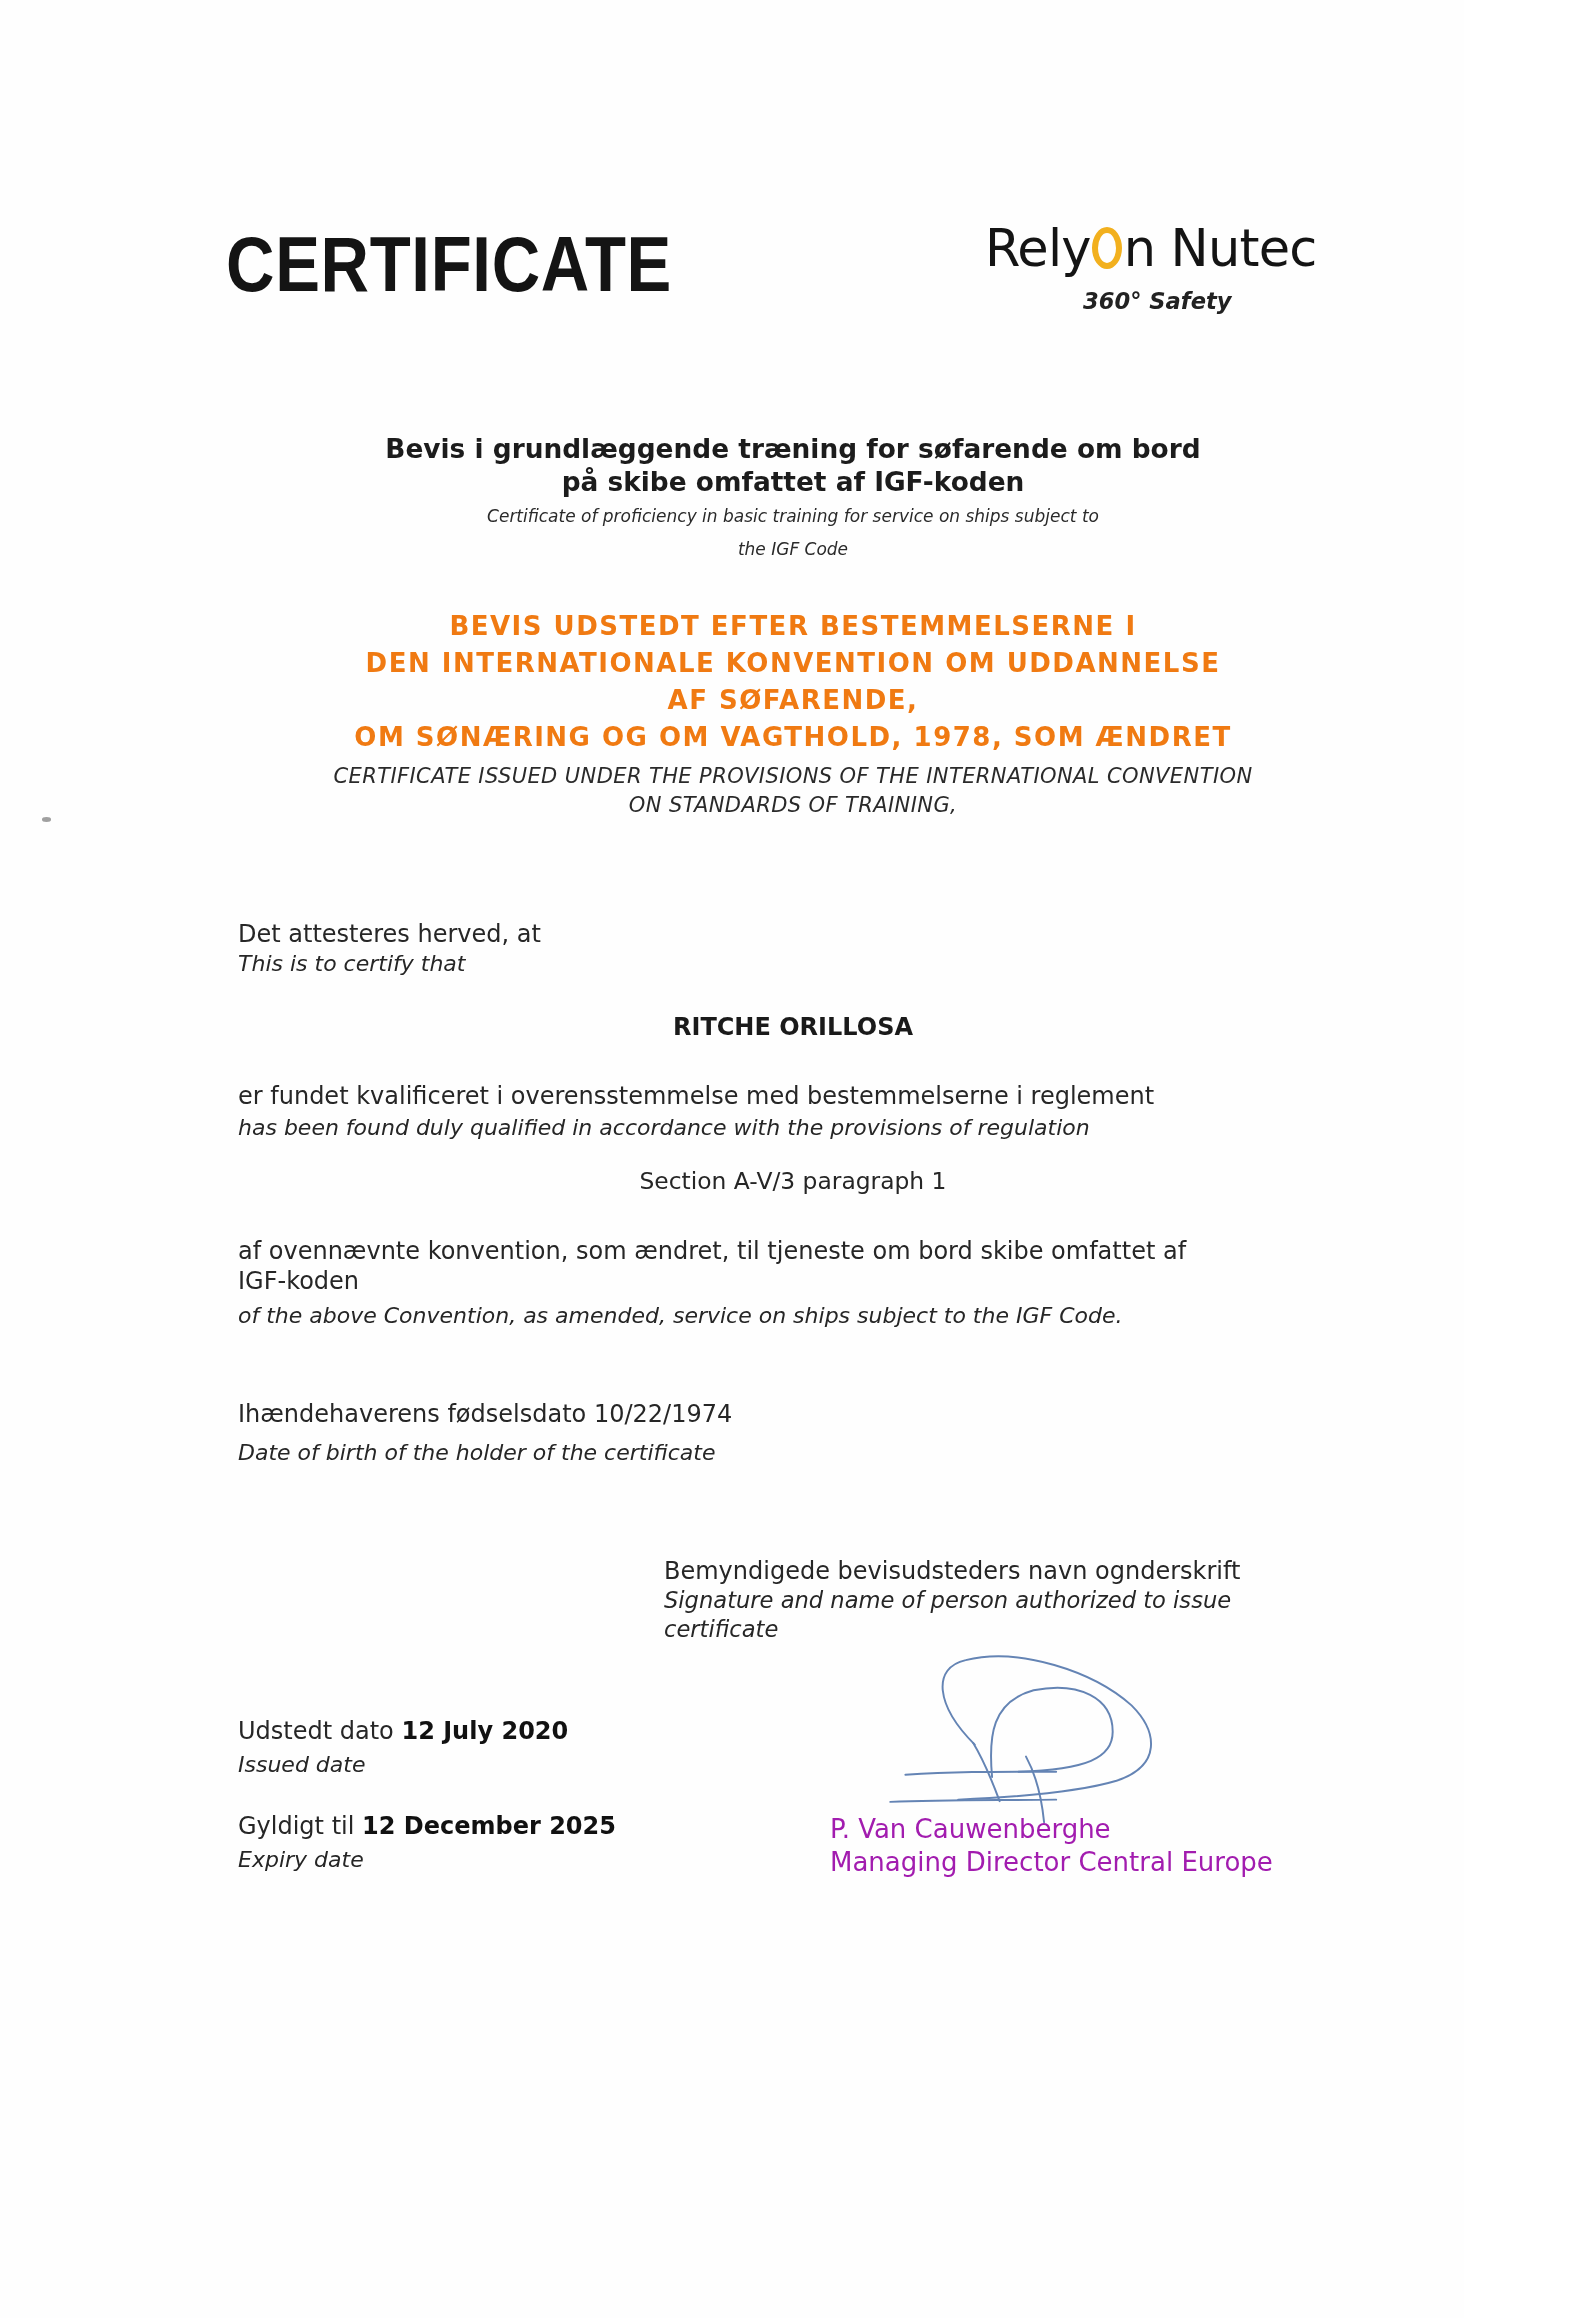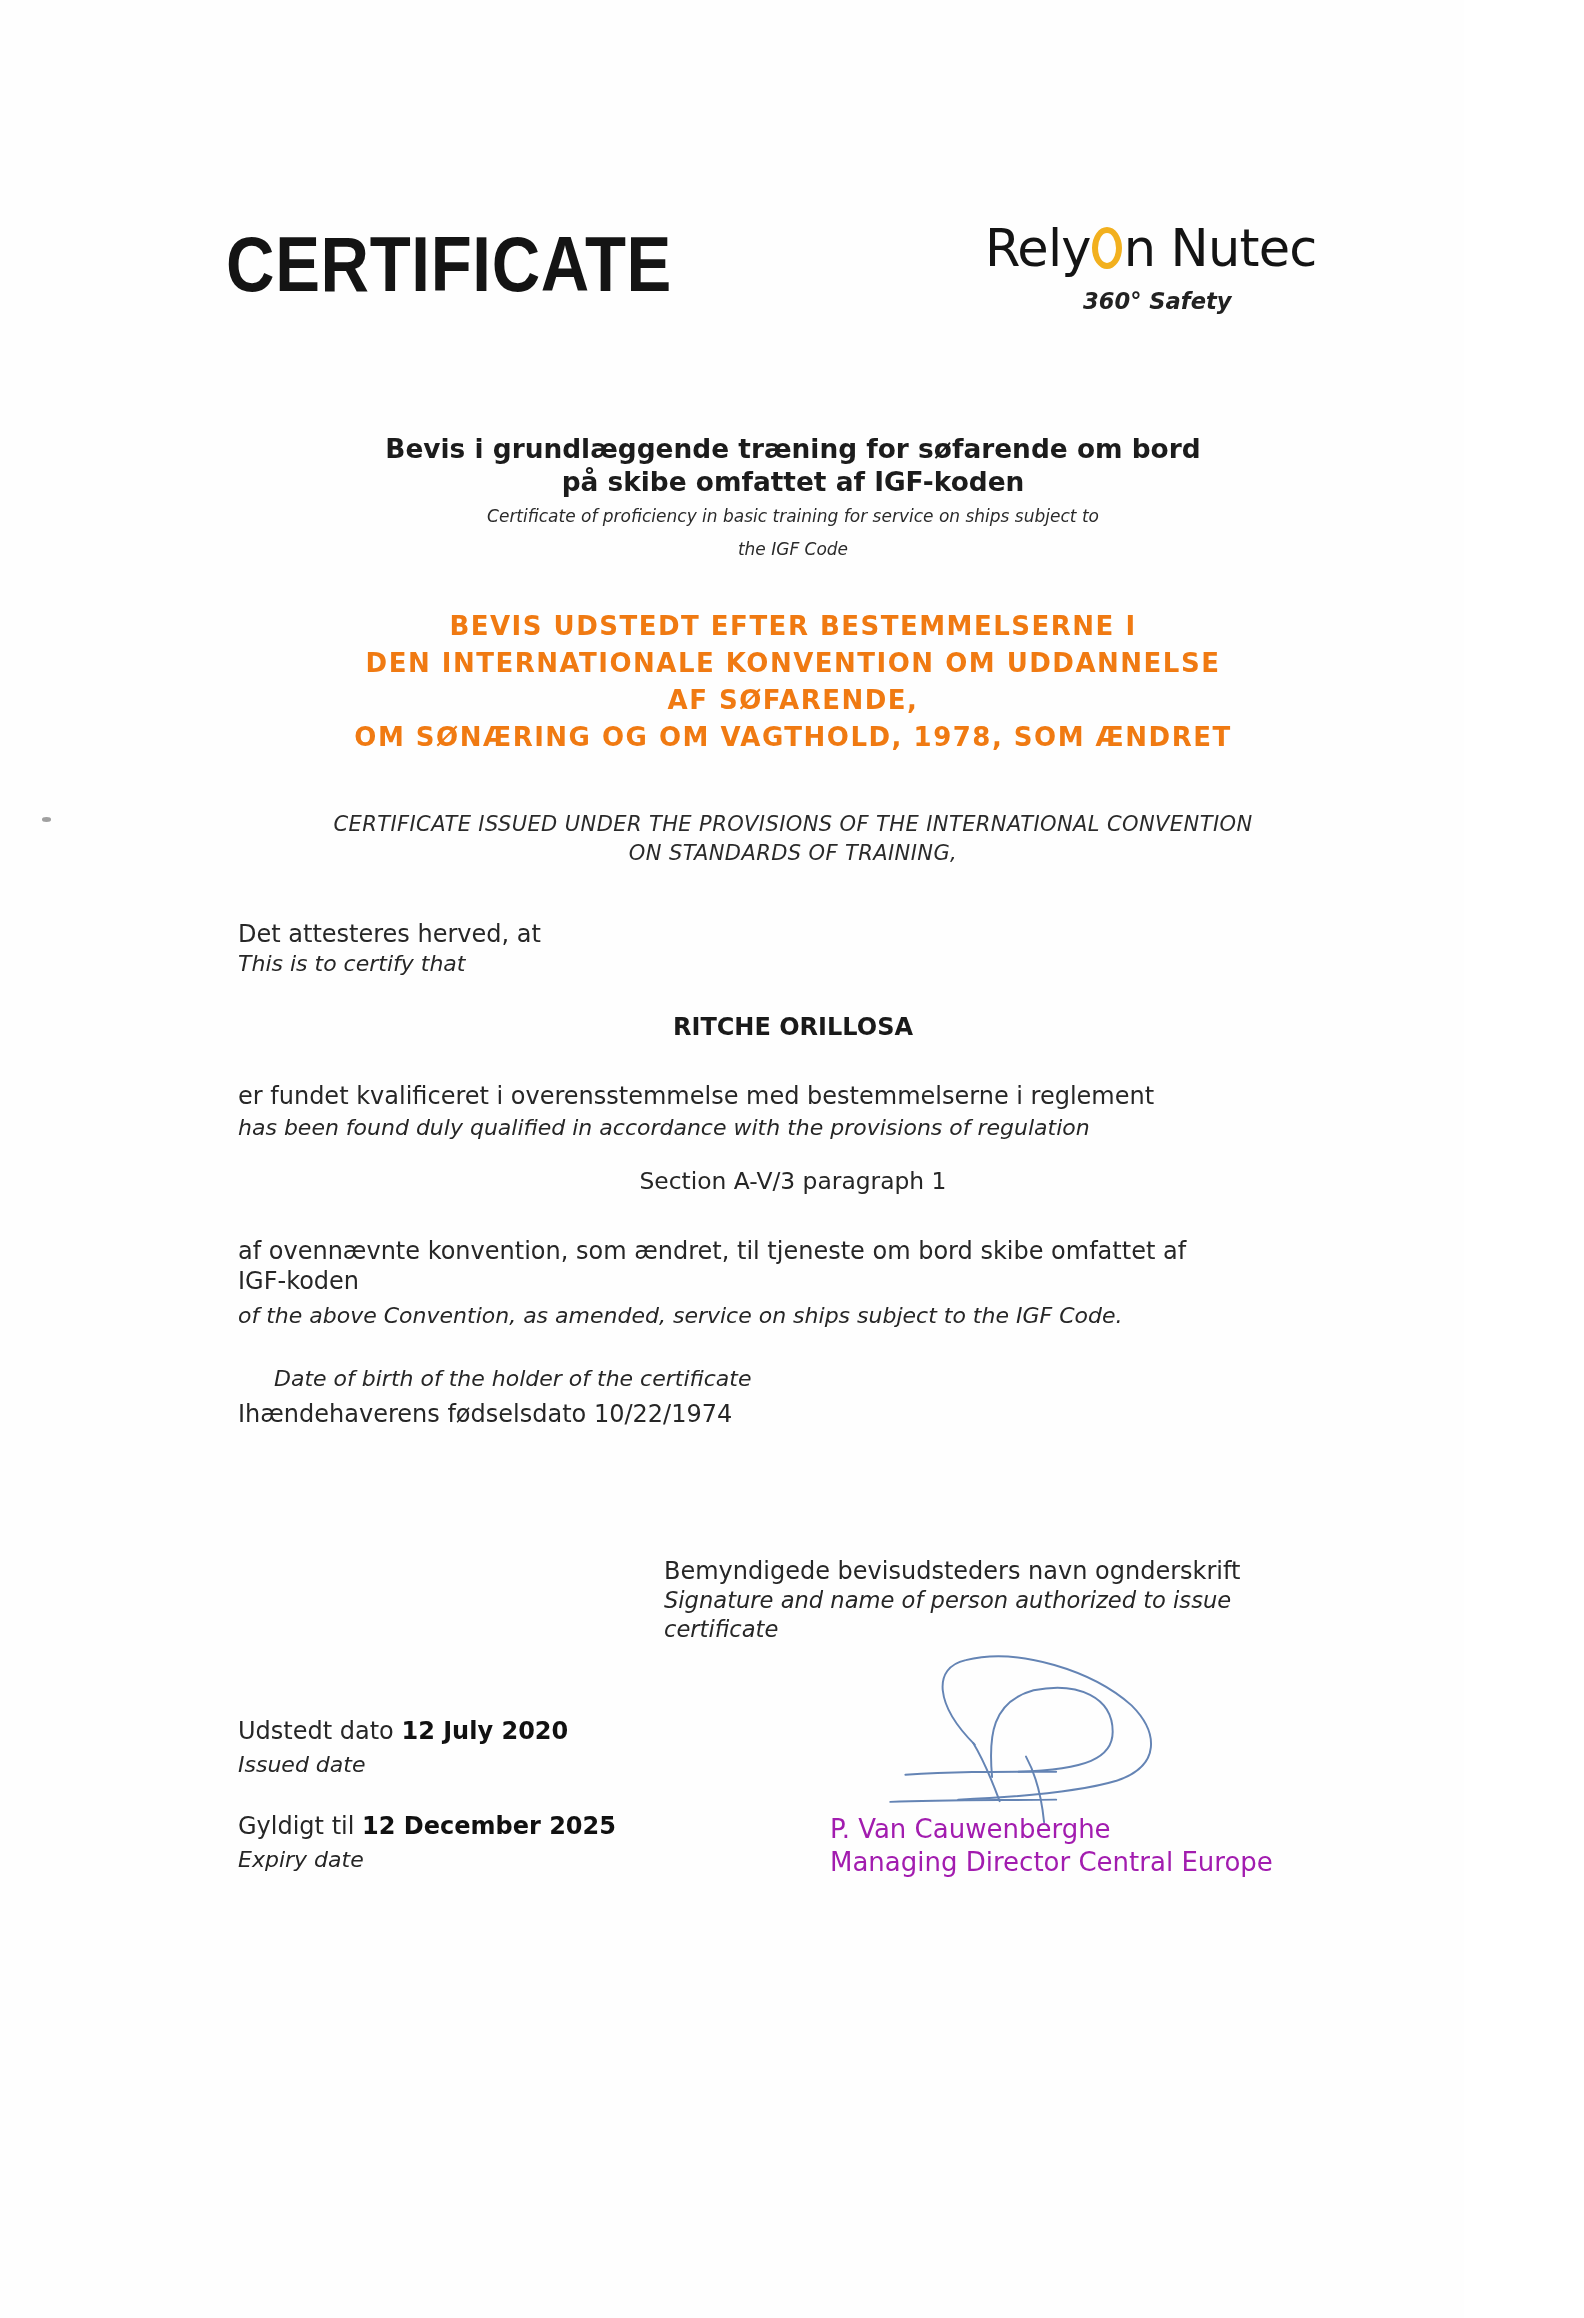--- a/index.html
+++ b/index.html
@@ -100,21 +100,20 @@
       color: #f07a12;
     }
     .convention-en {
       top: 762px;
       font-family: "DejaVu Sans", sans-serif;
       font-style: italic;
       font-size: 21px;
       line-height: 29px;
       color: #2a2a2a;
       letter-spacing: 0.4px;
-      margin-top: 48px;
     }
 
     
     .left-block {
       left: 238px; width: 1117px;
     }
     .line-da {
       font-family: "DejaVu Sans", sans-serif;
       font-size: 24px;
       line-height: 30px;
@@ -146,21 +145,21 @@
       text-align: center;
       font-family: "DejaVu Sans", sans-serif;
       font-size: 23.4px;
       color: #262626;
     }
 
     .convention-da { top: 1236px; }
     .convention-service-en { top: 1301px; }
 
     .dob-da { top: 1399px; }
-    .dob-en { top: 1364px; margin-left: 36px; }
+    .dob-en { top: 1438px; }
 
     .sig-block {
       left: 664px; width: 679px; top: 1556px;
     }
     .sig-block .line-da { font-size: 24px; }
     .sig-block .line-en { font-size: 22.6px; }
 
     .signature {
       left: 860px; top: 1630px;
       width: 332px; height: 196px;

